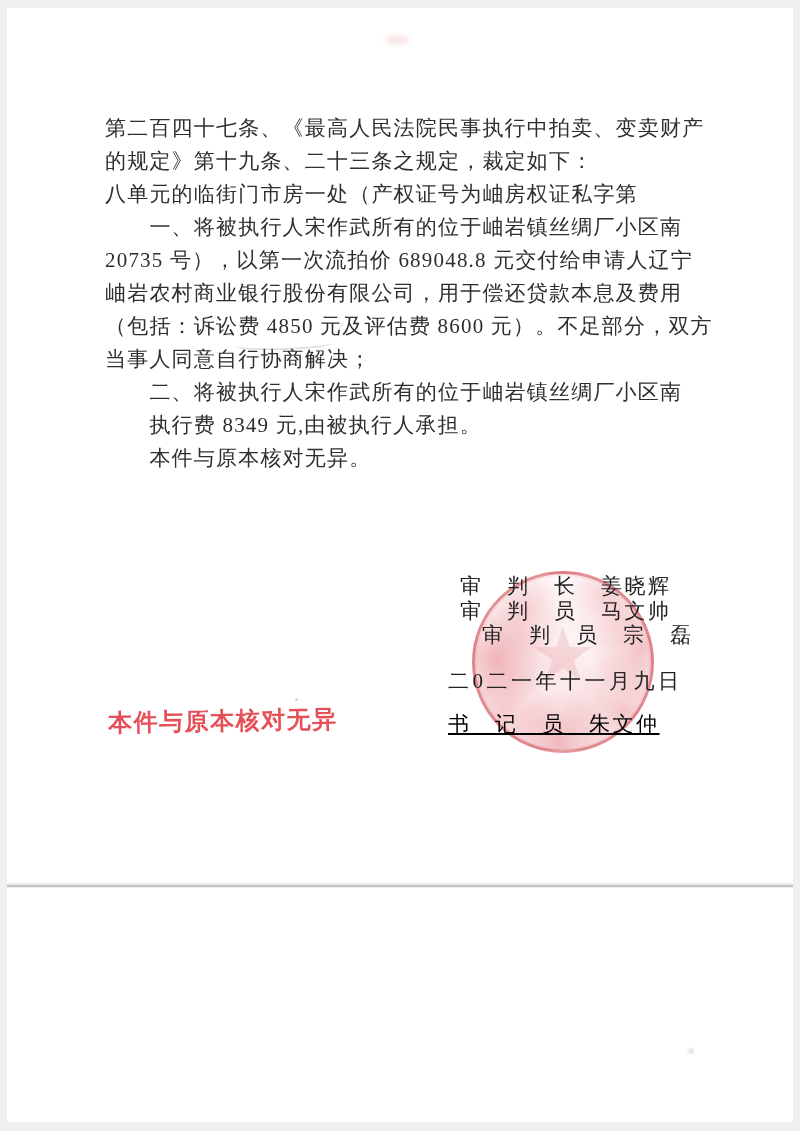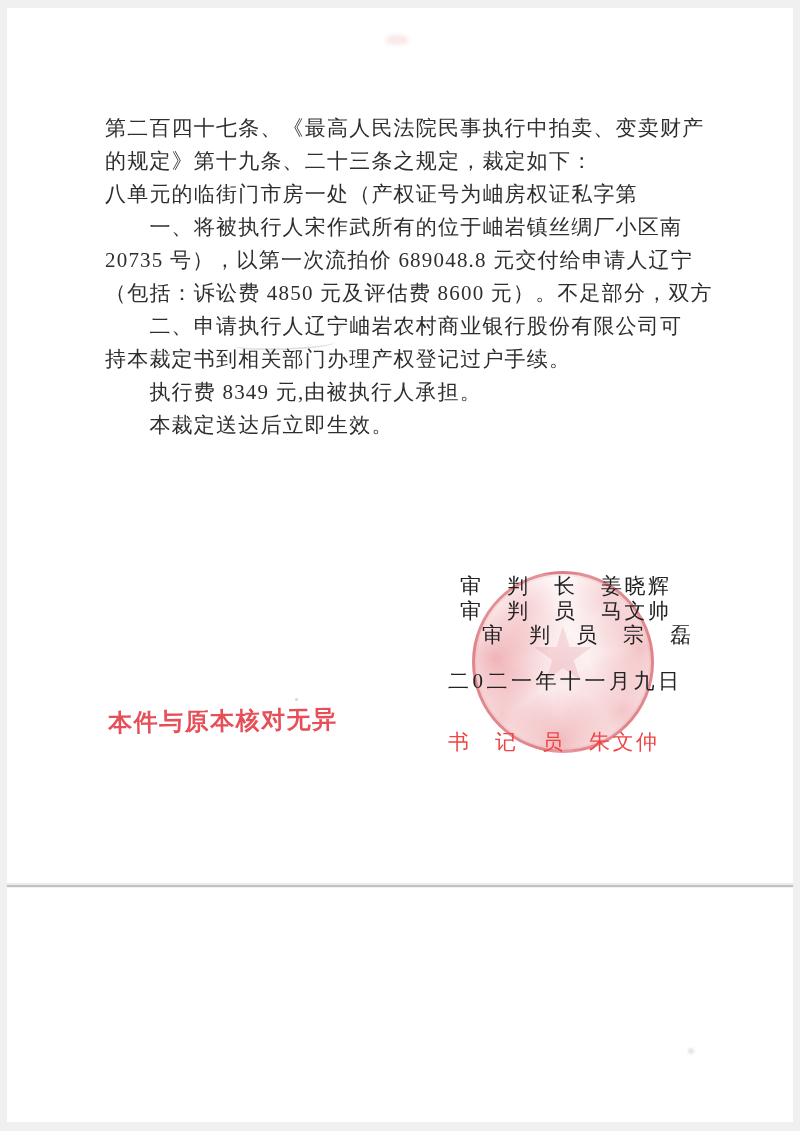--- a/index.html
+++ b/index.html
@@ -67,25 +67,26 @@
     position: absolute;
     left: 441px; top: 659px;
     font-size: 21px;
     letter-spacing: 3.5px;
     color: #222222;
     white-space: nowrap;
     text-align: center;
   }
   .clerk-line {
     position: absolute;
-    left: 441px; top: 720px;
+    left: 441px; top: 702px;
     font-size: 21px;
     letter-spacing: 2.5px;
-    color: #ef4444;
-    white-space: nowrap;
+    color: #000000;
+    white-space: nowrap;
+    text-decoration: underline;
   }
 
   
   .seal {
     position: absolute;
     left: 465px; top: 563px;
     width: 176px; height: 176px;
     border-radius: 50%;
     border: 3px solid rgba(205, 70, 80, 0.55);
     box-shadow: inset 0 0 0 2px rgba(226, 120, 128, 0.12);
@@ -165,25 +166,26 @@
 <div class="scan-root">
 
   <div class="paper paper-main">
 
     <section class="body-text">
       <div class="line">第二百四十七条、《最高人民法院民事执行中拍卖、变卖财产</div>
       <div class="line">的规定》第十九条、二十三条之规定，裁定如下：</div>
       <div class="line">八单元的临街门市房一处（产权证号为岫房权证私字第</div>
       <div class="line">　　一、将被执行人宋作武所有的位于岫岩镇丝绸厂小区南</div>
       <div class="line">20735 号），以第一次流拍价 689048.8 元交付给申请人辽宁</div>
+      <div class="line">岫岩农村商业银行股份有限公司，用于偿还贷款本息及费用</div>
       <div class="line">（包括：诉讼费 4850 元及评估费 8600 元）。不足部分，双方</div>
-      <div class="line">　　二、申请执行人辽宁岫岩农村商业银行股份有限公司可</div>
-      <div class="line">持本裁定书到相关部门办理产权登记过户手续。</div>
+      <div class="line">当事人同意自行协商解决；</div>
+      <div class="line">　　二、将被执行人宋作武所有的位于岫岩镇丝绸厂小区南</div>
       <div class="line">　　执行费 8349 元,由被执行人承担。</div>
-      <div class="line">　　本裁定送达后立即生效。</div>
+      <div class="line">　　本件与原本核对无异。</div>
     </section>
 
     <div class="seal">
       <div class="seal-star"></div>
     </div>
 
     <div class="sig-line sig-1">审　判　长　姜晓辉</div>
     <div class="sig-line sig-2">审　判　员　马文帅</div>
     <div class="sig-line sig-3">审　判　员　宗　磊</div>
     <div class="date-line">二0二一年十一月九日</div>

